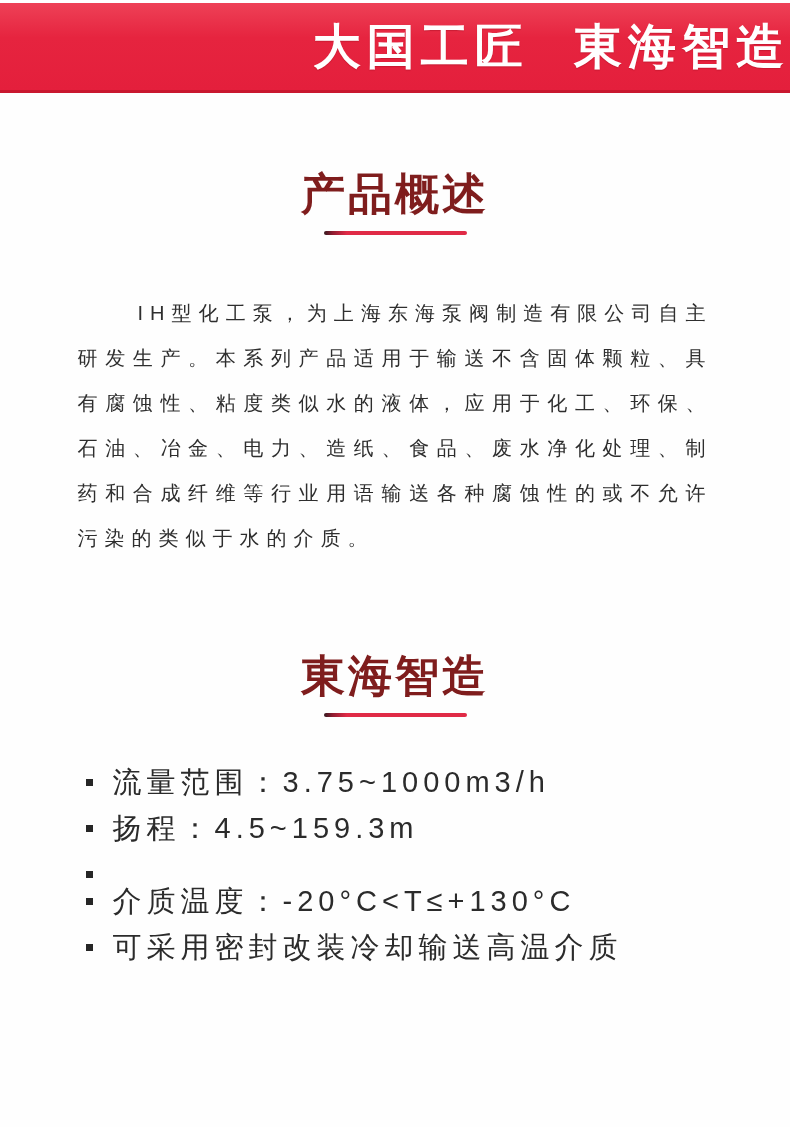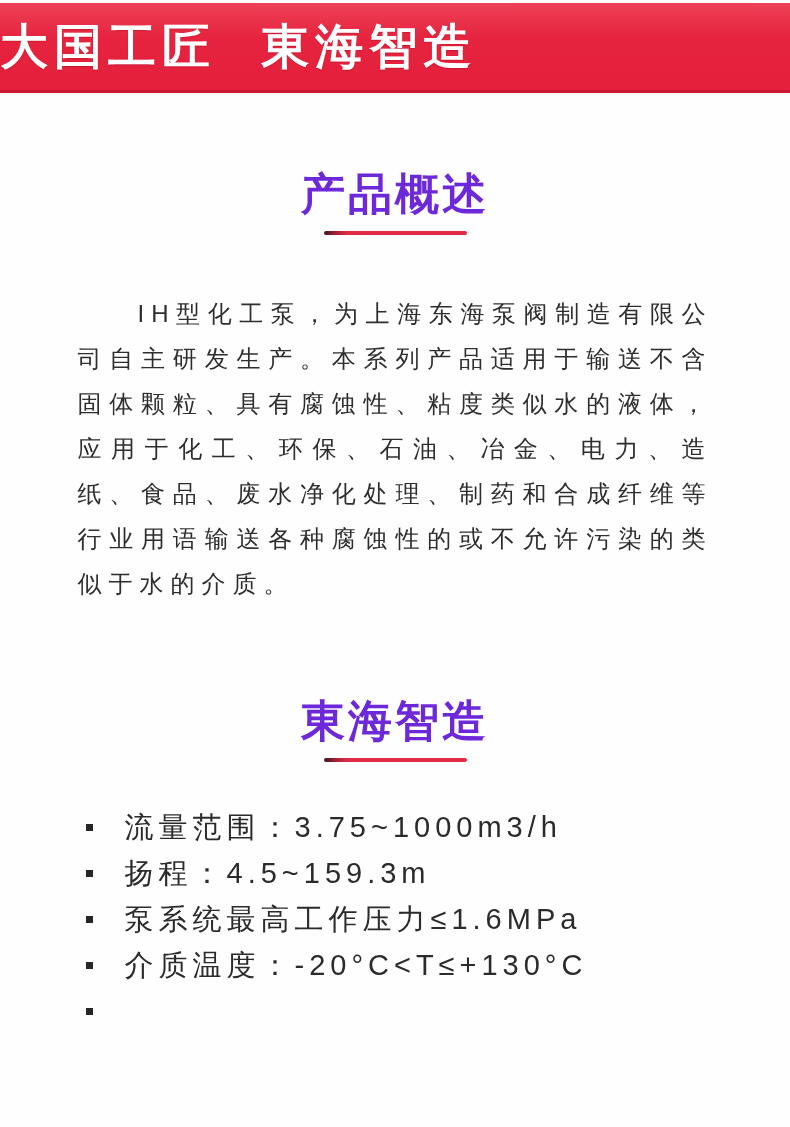--- a/index.html
+++ b/index.html
@@ -10,56 +10,56 @@
     overflow:hidden;
   }
   .page { width:790px; height:1127px; position:relative; background:#fefefe; }
 
   
   .banner {
     margin-top:3px;
     height:87px;
     background:linear-gradient(180deg,#ee4157 0%,#e6243f 40%,#e41f3c 100%);
     border-bottom:3px solid #c9182f;
-    display:flex; align-items:center; justify-content:flex-start;
+    display:flex; align-items:center; justify-content:flex-end;
   }
   .banner-text {
     color:#ffffff;
     font-size:48px;
     font-weight:bold;
     letter-spacing:6px;
     word-spacing:26px;
     white-space:nowrap;
     text-shadow:0 1px 1px rgba(150,10,25,.35);
   }
 
   
   .section-title {
     margin:0 auto;
     text-align:center;
     font-size:44px;
     font-weight:bold;
-    color:#6d28d9;
+    color:#7f1d1d;
     letter-spacing:3px;
     line-height:50px;
   }
   .title-overview { margin-top:76px; }
   .title-conditions { margin-top:90px; }
   .title-underline {
     width:143px; height:4px;
     margin:12px auto 0;
     border-radius:2px;
     background:linear-gradient(90deg,#35191f 0%,#8f1c30 6%,#e02a46 16%,#e02a46 100%);
   }
 
   
   .para {
     width:635px;
     margin:56px auto 10px;
-    font-size:24px;
+    font-size:20px;
     line-height:45px;
     letter-spacing:7px;
     color:#2e2e2e;
     text-align:justify;
     text-indent:60px;
   }
 
   
   .bullets {
     width:635px;
@@ -67,21 +67,20 @@
     padding:0;
     list-style:none;
   }
   .bullets li {
     display:flex;
     align-items:flex-start;
     font-size:29px;
     line-height:46px;
     letter-spacing:5px;
     color:#2b2b2b;
-    gap:12px;
   }
   .dot {
     flex:none;
     width:7px; height:7px;
     background:#262626;
     margin:20px 20px 0 8px;
   }
 </style>
 </head>
 <body>
@@ -106,25 +105,25 @@
       <li>
         <span class="dot"></span>
         <span>流量范围：3.75~1000m3/h</span>
       </li>
       <li>
         <span class="dot"></span>
         <span>扬程：4.5~159.3m</span>
       </li>
       <li>
         <span class="dot"></span>
-        <span>泵系统最高工作压力≤1.6MPa</span>
       </li>
       <li>
         <span class="dot"></span>
         <span>介质温度：-20°C&lt;T≤+130°C</span>
       </li>
       <li>
         <span class="dot"></span>
+        <span>可采用密封改装冷却输送高温介质</span>
       </li>
     </ul>
   </div>
 
 </div>
 
 </body></html>

